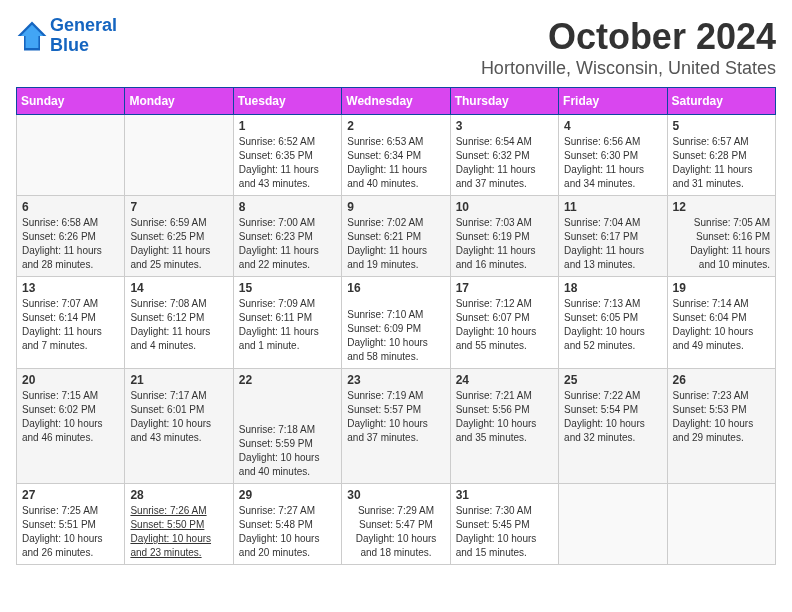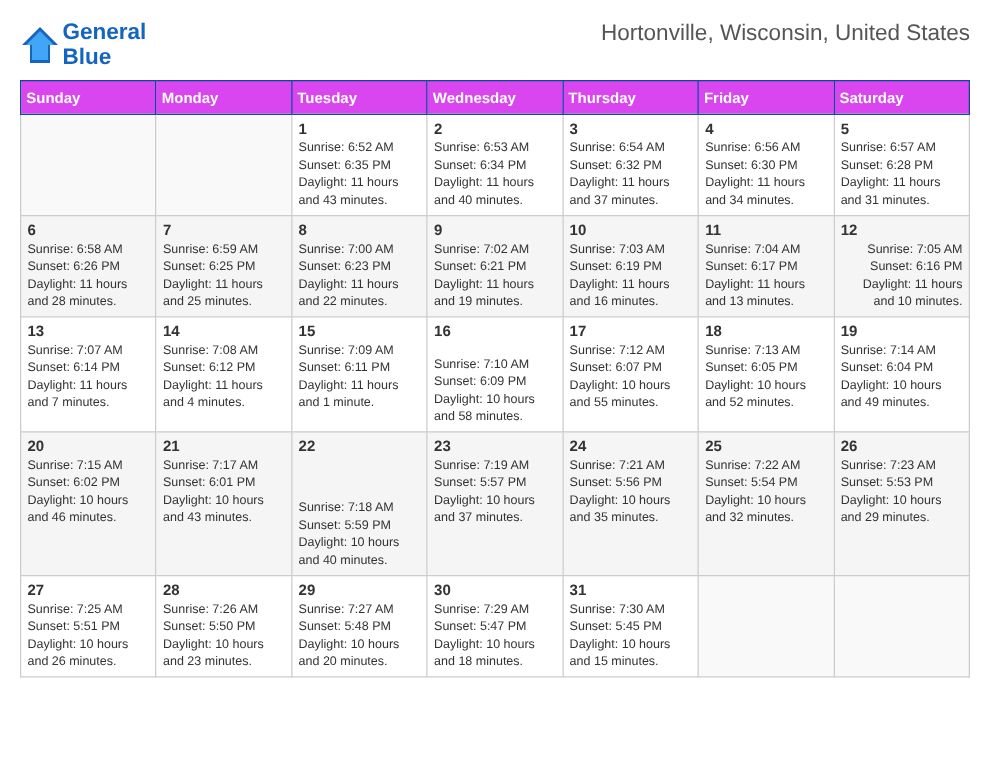--- a/index.html
+++ b/index.html
@@ -95,20 +95,21 @@
     <svg class="logo-icon" viewBox="0 0 40 40">
       <polygon points="20,2 38,20 30,20 30,38 10,38 10,20 2,20" fill="#1565c0"></polygon>
       <polygon points="20,6 34,20 28,20 28,35 12,35 12,20 6,20" fill="#42a5f5"></polygon>
     </svg>
     <div class="logo-text">
       <div><span>General</span></div>
       <div><span>Blue</span></div>
     </div>
   </div>
   <div class="title-block">
+    <div class="month-title">October 2024</div>
     <div class="location">Hortonville, Wisconsin, United States</div>
   </div>
 </div>
 
 <table>
   <thead>
     <tr>
     <th>Sunday</th>
         <th>Monday</th>
         <th>Tuesday</th>
@@ -287,33 +288,33 @@
       </tr>
       <tr>
         <td>
           <span class="day-num">27</span>
           <div class="cell-content" style="white-space: pre-line;">Sunrise: 7:25 AM
 Sunset: 5:51 PM
 Daylight: 10 hours and 26 minutes.</div>
         </td>
         <td>
           <span class="day-num">28</span>
-          <div class="cell-content" style="white-space: pre-line;">Sunrise: 7:26 AM
+          <div class="cell-content" style="white-space: pre-line; text-decoration: underline;">Sunrise: 7:26 AM
 Sunset: 5:50 PM
 Daylight: 10 hours and 23 minutes.</div>
         </td>
         <td>
           <span class="day-num">29</span>
           <div class="cell-content" style="white-space: pre-line;">Sunrise: 7:27 AM
 Sunset: 5:48 PM
 Daylight: 10 hours and 20 minutes.</div>
         </td>
         <td>
           <span class="day-num">30</span>
-          <div class="cell-content" style="white-space: pre-line;">Sunrise: 7:29 AM
+          <div class="cell-content" style="white-space: pre-line; text-align: center;">Sunrise: 7:29 AM
 Sunset: 5:47 PM
 Daylight: 10 hours and 18 minutes.</div>
         </td>
         <td>
           <span class="day-num">31</span>
           <div class="cell-content" style="white-space: pre-line;">Sunrise: 7:30 AM
 Sunset: 5:45 PM
 Daylight: 10 hours and 15 minutes.</div>
         </td>
         <td class="empty"></td>

